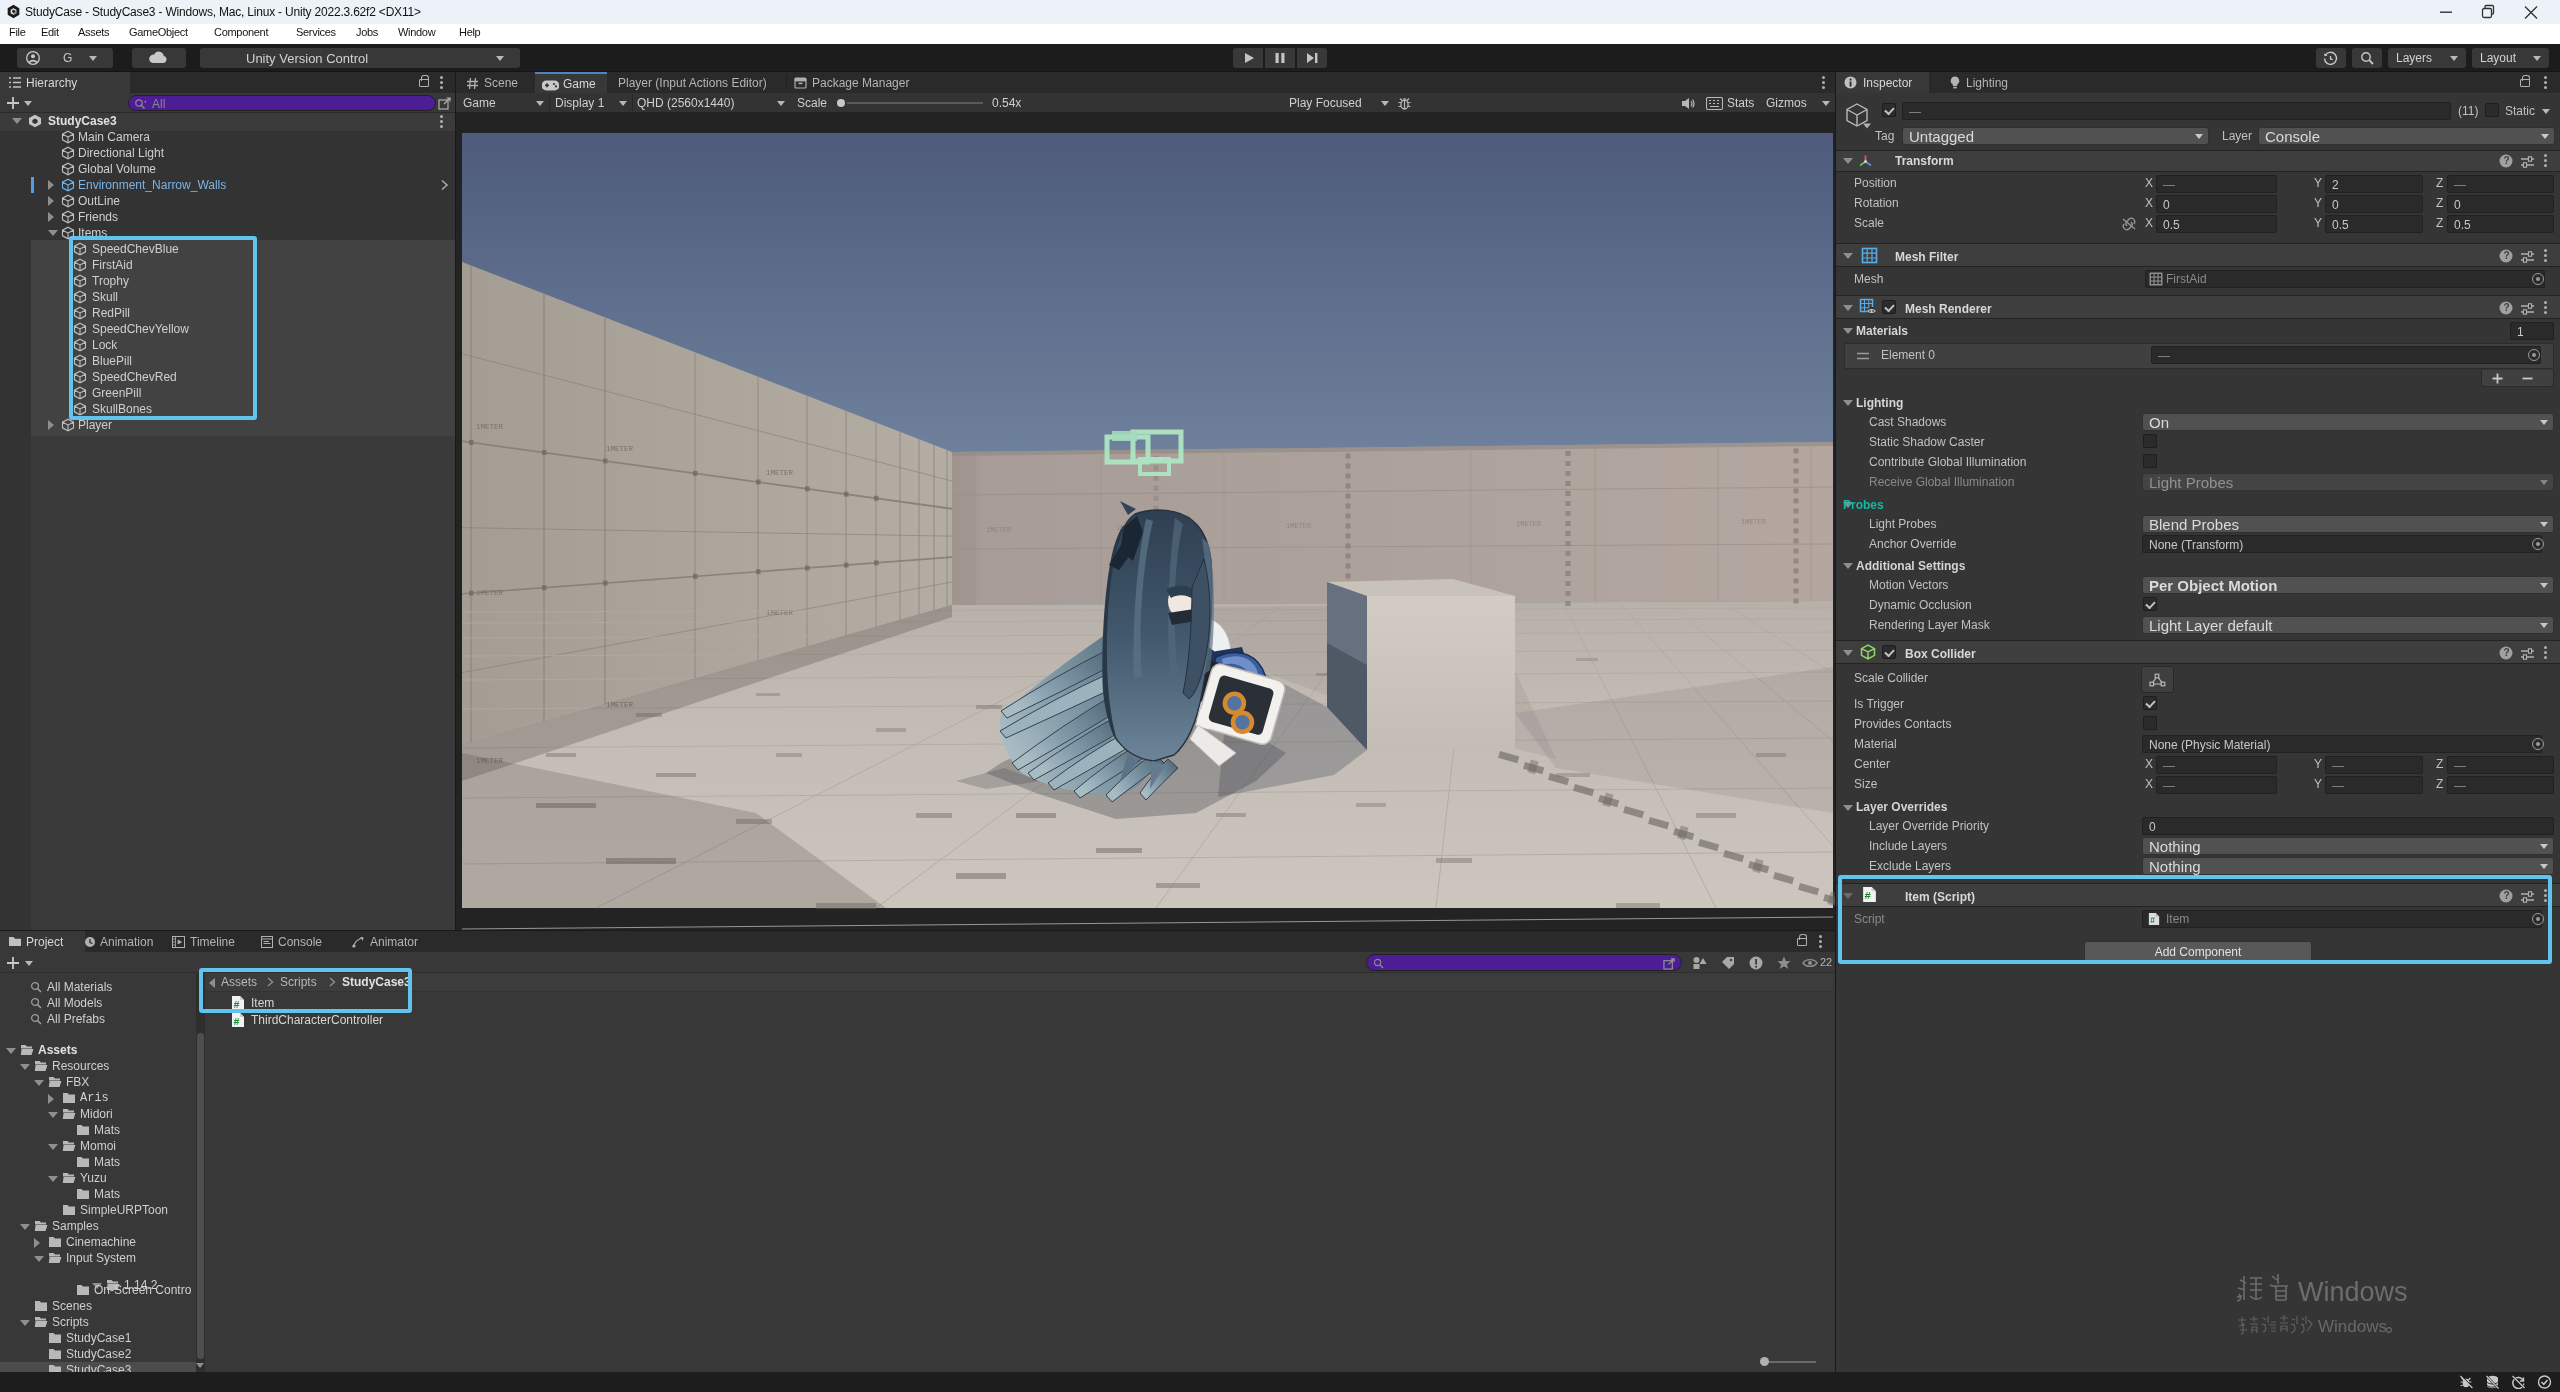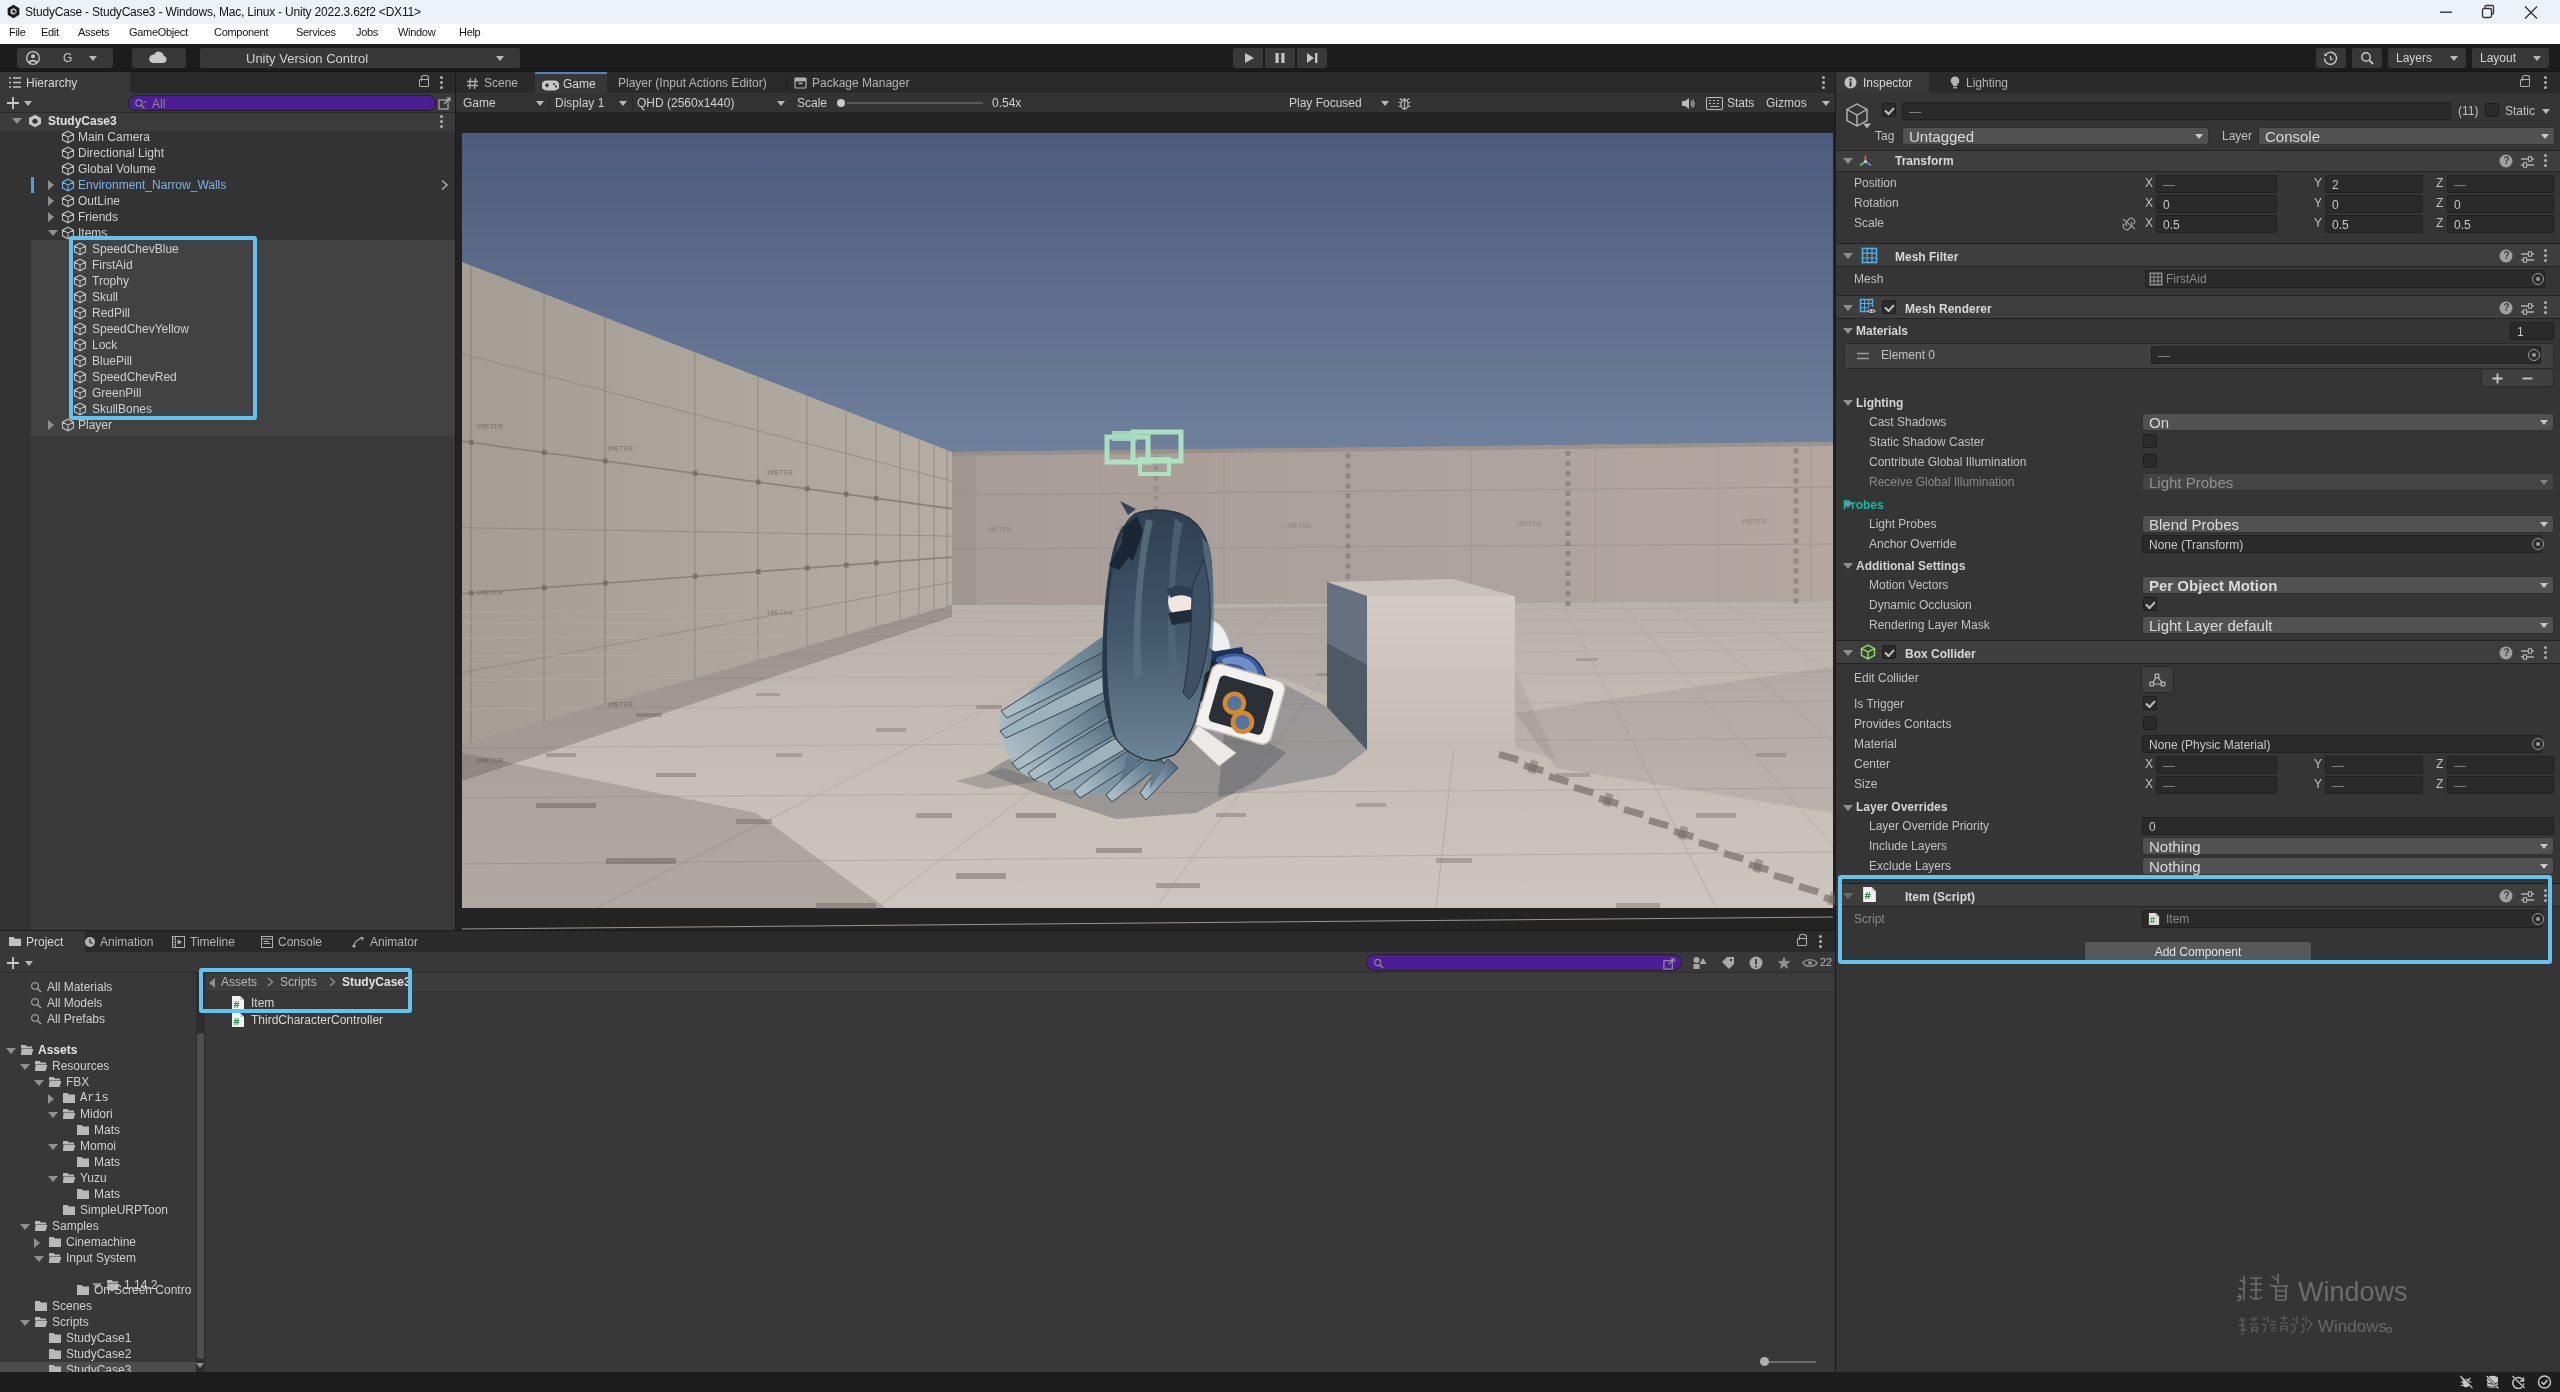--- a/index.html
+++ b/index.html
@@ -1200,21 +1200,21 @@
       <svg class="abs" style="left:663px;top:553px" width="14" height="14" viewBox="0 0 14 14">
         <circle cx="7" cy="7" r="6.5" fill="#a0a0a0"></circle>
         <text x="4.4" y="10.4" font-size="10" font-weight="bold" fill="#3e3e3e" font-family="Liberation Sans">?</text>
       </svg>
       <svg class="abs" style="left:684px;top:554px" width="15" height="14" viewBox="0 0 15 14">
         <path d="M1 4 H14 M1 10 H14" stroke="#b0b0b0" stroke-width="1.4"></path>
         <rect x="8.5" y="1.8" width="3" height="4.4" fill="#2a2a2a" stroke="#b0b0b0" stroke-width="1.2"></rect>
         <rect x="3.5" y="7.8" width="3" height="4.4" fill="#2a2a2a" stroke="#b0b0b0" stroke-width="1.2"></rect>
       </svg>
       <div class="kebab" style="left:708px;top:558px"></div>
-      <span class="ilabel " style="left:18px;top:578px;">Edit Collider</span>
+      <span class="ilabel " style="left:18px;top:578px;">Scale Collider</span>
       <div class="abs" style="left:305px;top:573px;width:33px;height:27px;background:#3f3f3f;border:1px solid #282828;border-radius:3px;">
         <svg class="abs" style="left:7px;top:6px" width="18" height="14" viewBox="0 0 18 14">
           <path d="M3 11 L8 3 L14 11 Z" fill="none" stroke="#c0c0c0" stroke-width="1.2"></path>
           <rect x="1" y="9.2" width="3.6" height="3.6" fill="#3f3f3f" stroke="#c0c0c0" stroke-width="1.1"></rect>
           <rect x="6.2" y="1.2" width="3.6" height="3.6" fill="#3f3f3f" stroke="#c0c0c0" stroke-width="1.1"></rect>
           <rect x="12.2" y="9.2" width="3.6" height="3.6" fill="#3f3f3f" stroke="#c0c0c0" stroke-width="1.1"></rect>
         </svg>
       </div>
       <span class="ilabel " style="left:18px;top:604px;">Is Trigger</span>
       <div class="ckbox on" style="left:307px;top:603px;"></div>

